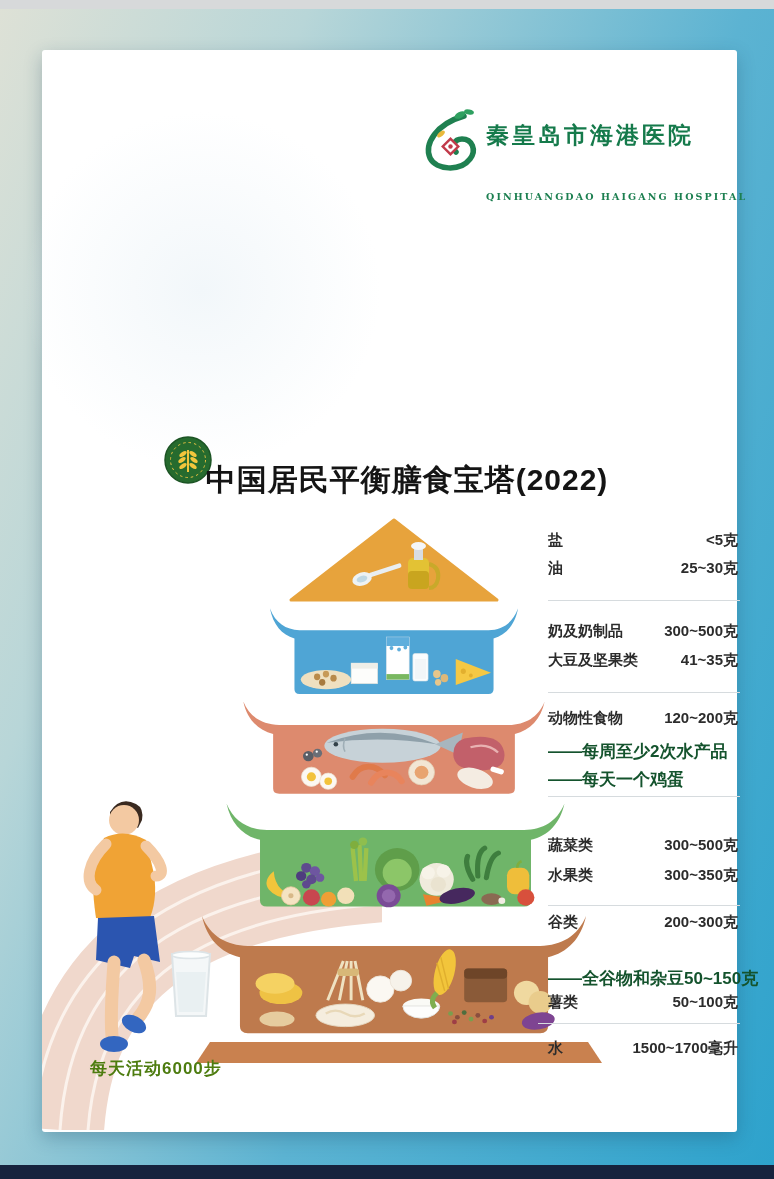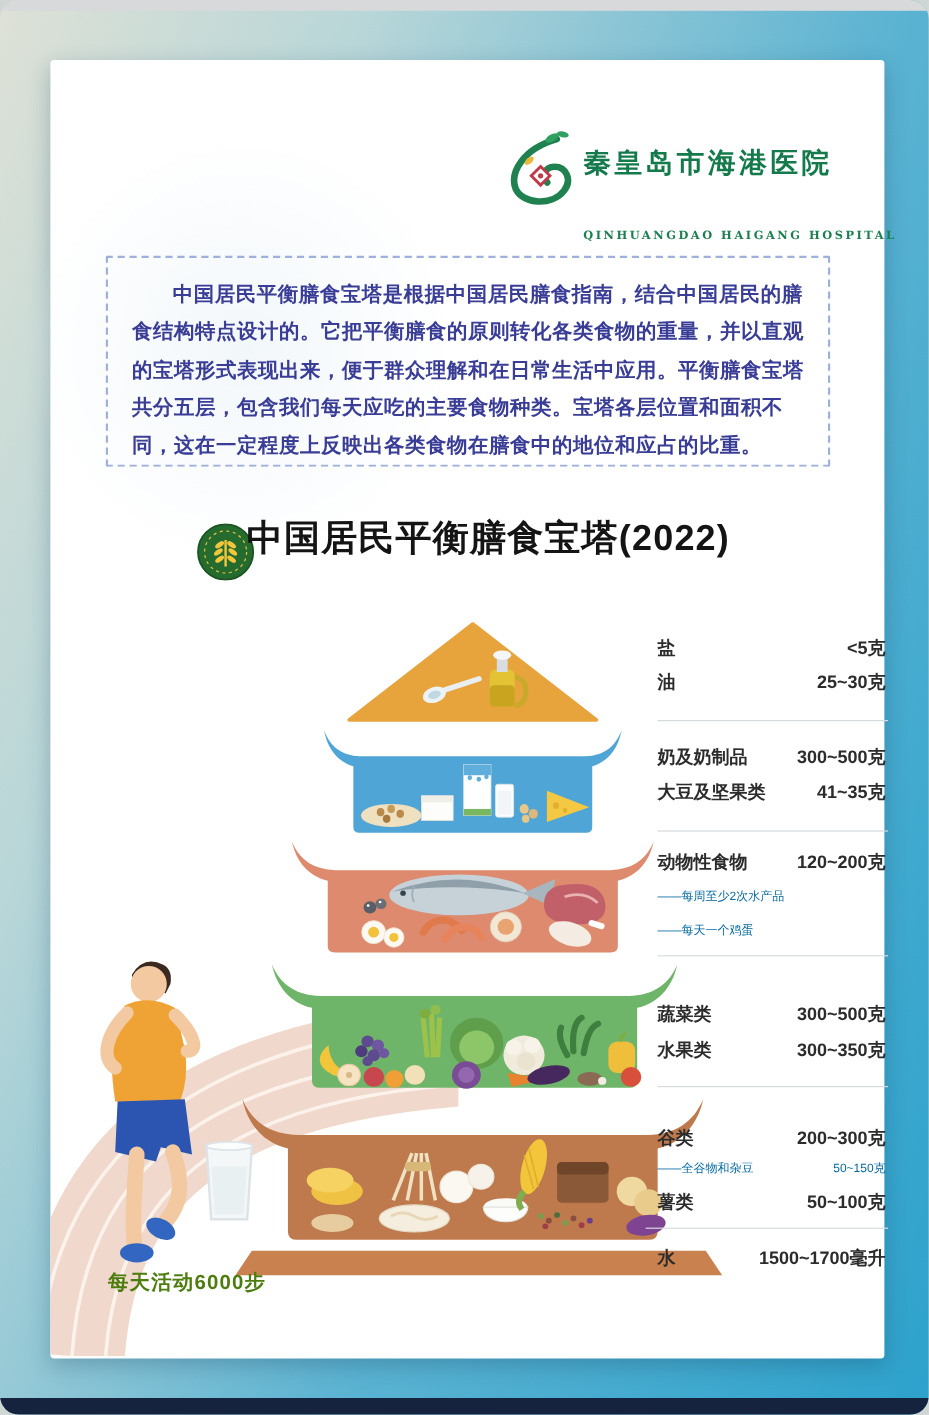--- a/index.html
+++ b/index.html
@@ -1,18 +1,18 @@
 <!DOCTYPE html>
 <html><head>
 <meta charset="utf-8">
 <style>
   html,body{margin:0;padding:0;background:#cfd6d4;}
   .stage{position:relative;width:774px;height:1179px;overflow:hidden;
     background:linear-gradient(112deg,#dee1d6 0%,#b8d6d8 25%,#5cb3d2 60%,#2da2cc 100%);
-    font-family:"Liberation Sans","DejaVu Sans",sans-serif;border-radius:16px;}
+    font-family:"Liberation Sans","DejaVu Sans",sans-serif;}
   .top-strip{position:absolute;left:0;top:0;width:774px;height:9px;background:#d7d9da;}
   .bottom-strip{position:absolute;left:0;bottom:0;width:774px;height:14px;background:#16233e;}
   .card{position:absolute;left:42px;top:50px;width:695px;height:1082px;background:#ffffff;
     border-radius:3px;box-shadow:0 6px 18px rgba(20,60,90,.28);}
   .card::before{content:"";position:absolute;left:-20px;top:60px;width:360px;height:360px;border-radius:50%;
     background:radial-gradient(circle,#f2f7fa 0%,rgba(255,255,255,0) 70%);}
 
   
   .hospital{position:absolute;left:378px;top:58px;width:300px;height:80px;}
   .hospital .swan{position:absolute;left:0;top:0;}
@@ -21,44 +21,44 @@
   .hospital .en{position:absolute;left:66px;top:47px;width:230px;font-family:"DejaVu Serif","Liberation Serif",serif;
     font-size:9.5px;font-weight:bold;color:#1c7f50;letter-spacing:2.1px;white-space:nowrap;margin-top:36px;}
 
   
   .intro{position:absolute;left:46px;top:163px;width:560px;height:142px;border:2px dashed #9fb0da;
     border-radius:2px;padding:15px 20px;color:#3a3d96;font-size:17px;line-height:1.85;
     text-indent:2em;font-weight:600;letter-spacing:.5px;}
 
   
   .title-block{position:absolute;left:120px;top:378px;width:490px;text-align:center;}
-  .title-cn{font-size:30px;font-weight:bold;color:#141414;letter-spacing:1px;}
+  .title-cn{font-size:30px;font-weight:bold;color:#141414;letter-spacing:1px;margin-top:32px;}
   .title-en{font-size:21px;color:#8f8f8f;margin-top:5px;}
   .society-logo{position:absolute;left:122px;top:386px;}
 
   
   .pagoda svg{position:absolute;display:block;}
   .lvl1{left:246px;top:468px;width:212px;height:84px;}
   .lvl2{left:226px;top:557px;width:252px;height:89px;}
   .lvl3{left:199px;top:650px;width:306px;height:96px;}
   .lvl4{left:182px;top:752px;width:343px;height:107px;}
   .lvl5{left:157px;top:864px;width:390px;height:122px;}
   .lvl6{left:154px;top:992px;width:406px;height:21px;}
 
   
   .lrow{position:absolute;left:506px;width:190px;display:flex;justify-content:space-between;
     font-size:15px;font-weight:bold;color:#2c2c2c;white-space:nowrap;}
   .lrow .lval{}
-  .lrow.sub{font-size:10px;font-weight:normal;color:#0369a1;}
+  .lrow.sub{font-size:17px;font-weight:bold;color:#14532d;}
   .sep{position:absolute;left:506px;width:192px;height:1px;background:#d6dbde;}
   .r1{top:481px}.r2{top:509px}.s1{top:550px}
   .r3{top:572px}.r4{top:601px}.s2{top:642px}
   .r5{top:659px}.r6{top:690px}.r7{top:718px}.s3{top:746px}
   .r8{top:786px}.r9{top:816px}.s4{top:855px}
-  .r10{top:889px}.r11{top:917px}.r12{top:943px}.s5{top:973px;left:496px;width:202px;}
+  .r10{top:863px}.r11{top:917px}.r12{top:943px}.s5{top:973px;left:496px;width:202px;}
   .r13{top:989px}
 
   
   .track{position:absolute;left:0px;top:740px;width:340px;height:340px;}
   .runner{position:absolute;left:20px;top:736px;width:130px;height:272px;}
   .glass{position:absolute;left:126px;top:900px;width:46px;height:70px;}
   .activity{position:absolute;left:48px;top:1007px;font-size:17px;font-weight:bold;color:#4d7c0f;letter-spacing:1px;}
 </style>
 </head>
 <body>
@@ -74,23 +74,20 @@
         <ellipse cx="40" cy="7" rx="6" ry="3" fill="#2FA060" transform="rotate(-28 40 7)"></ellipse>
         <ellipse cx="49" cy="4" rx="5" ry="2.5" fill="#2FA060" transform="rotate(12 49 4)"></ellipse>
         <ellipse cx="21" cy="26" rx="4.5" ry="2.4" fill="#E8B93B" transform="rotate(-40 21 26)"></ellipse>
         <rect x="25" y="33" width="11" height="11" fill="#ffffff" stroke="#C13A4A" stroke-width="2.4" transform="rotate(45 30.5 38.5)"></rect>
         <circle cx="30.5" cy="38.5" r="2.2" fill="#C13A4A"></circle>
       </svg>
       <div class="cn">秦皇岛市海港医院</div>
       <div class="en">QINHUANGDAO HAIGANG HOSPITAL</div>
     </div>
 
-    <div class="intro">
-      <span>中国居民平衡膳食宝塔是根据中国居民膳食指南，结合中国居民的膳食结构特点设计的。它把平衡膳食的原则转化各类食物的重量，并以直观的宝塔形式表现出来，便于群众理解和在日常生活中应用。平衡膳食宝塔共分五层，包含我们每天应吃的主要食物种类。宝塔各层位置和面积不同，这在一定程度上反映出各类食物在膳食中的地位和应占的比重。</span>
-    </div>
 
     <svg class="society-logo" width="48" height="48" viewBox="0 0 48 48">
       <circle cx="24" cy="24" r="23" fill="#266B2E" stroke="#1C5424" stroke-width="1.5"></circle>
       <circle cx="24" cy="24" r="17.5" fill="none" stroke="#E8C243" stroke-width="1" stroke-dasharray="2.5 3"></circle>
       <line x1="24" y1="14" x2="24" y2="36" stroke="#F2C63C" stroke-width="2"></line>
       <ellipse cx="19" cy="18" rx="4.2" ry="2" fill="#F2C63C" transform="rotate(-35 19 18)"></ellipse>
       <ellipse cx="29" cy="18" rx="4.2" ry="2" fill="#F2C63C" transform="rotate(35 29 18)"></ellipse>
       <ellipse cx="18" cy="24" rx="4.2" ry="2" fill="#F2C63C" transform="rotate(-35 18 24)"></ellipse>
       <ellipse cx="30" cy="24" rx="4.2" ry="2" fill="#F2C63C" transform="rotate(35 30 24)"></ellipse>
       <ellipse cx="19" cy="30" rx="4.2" ry="2" fill="#F2C63C" transform="rotate(-35 19 30)"></ellipse>

